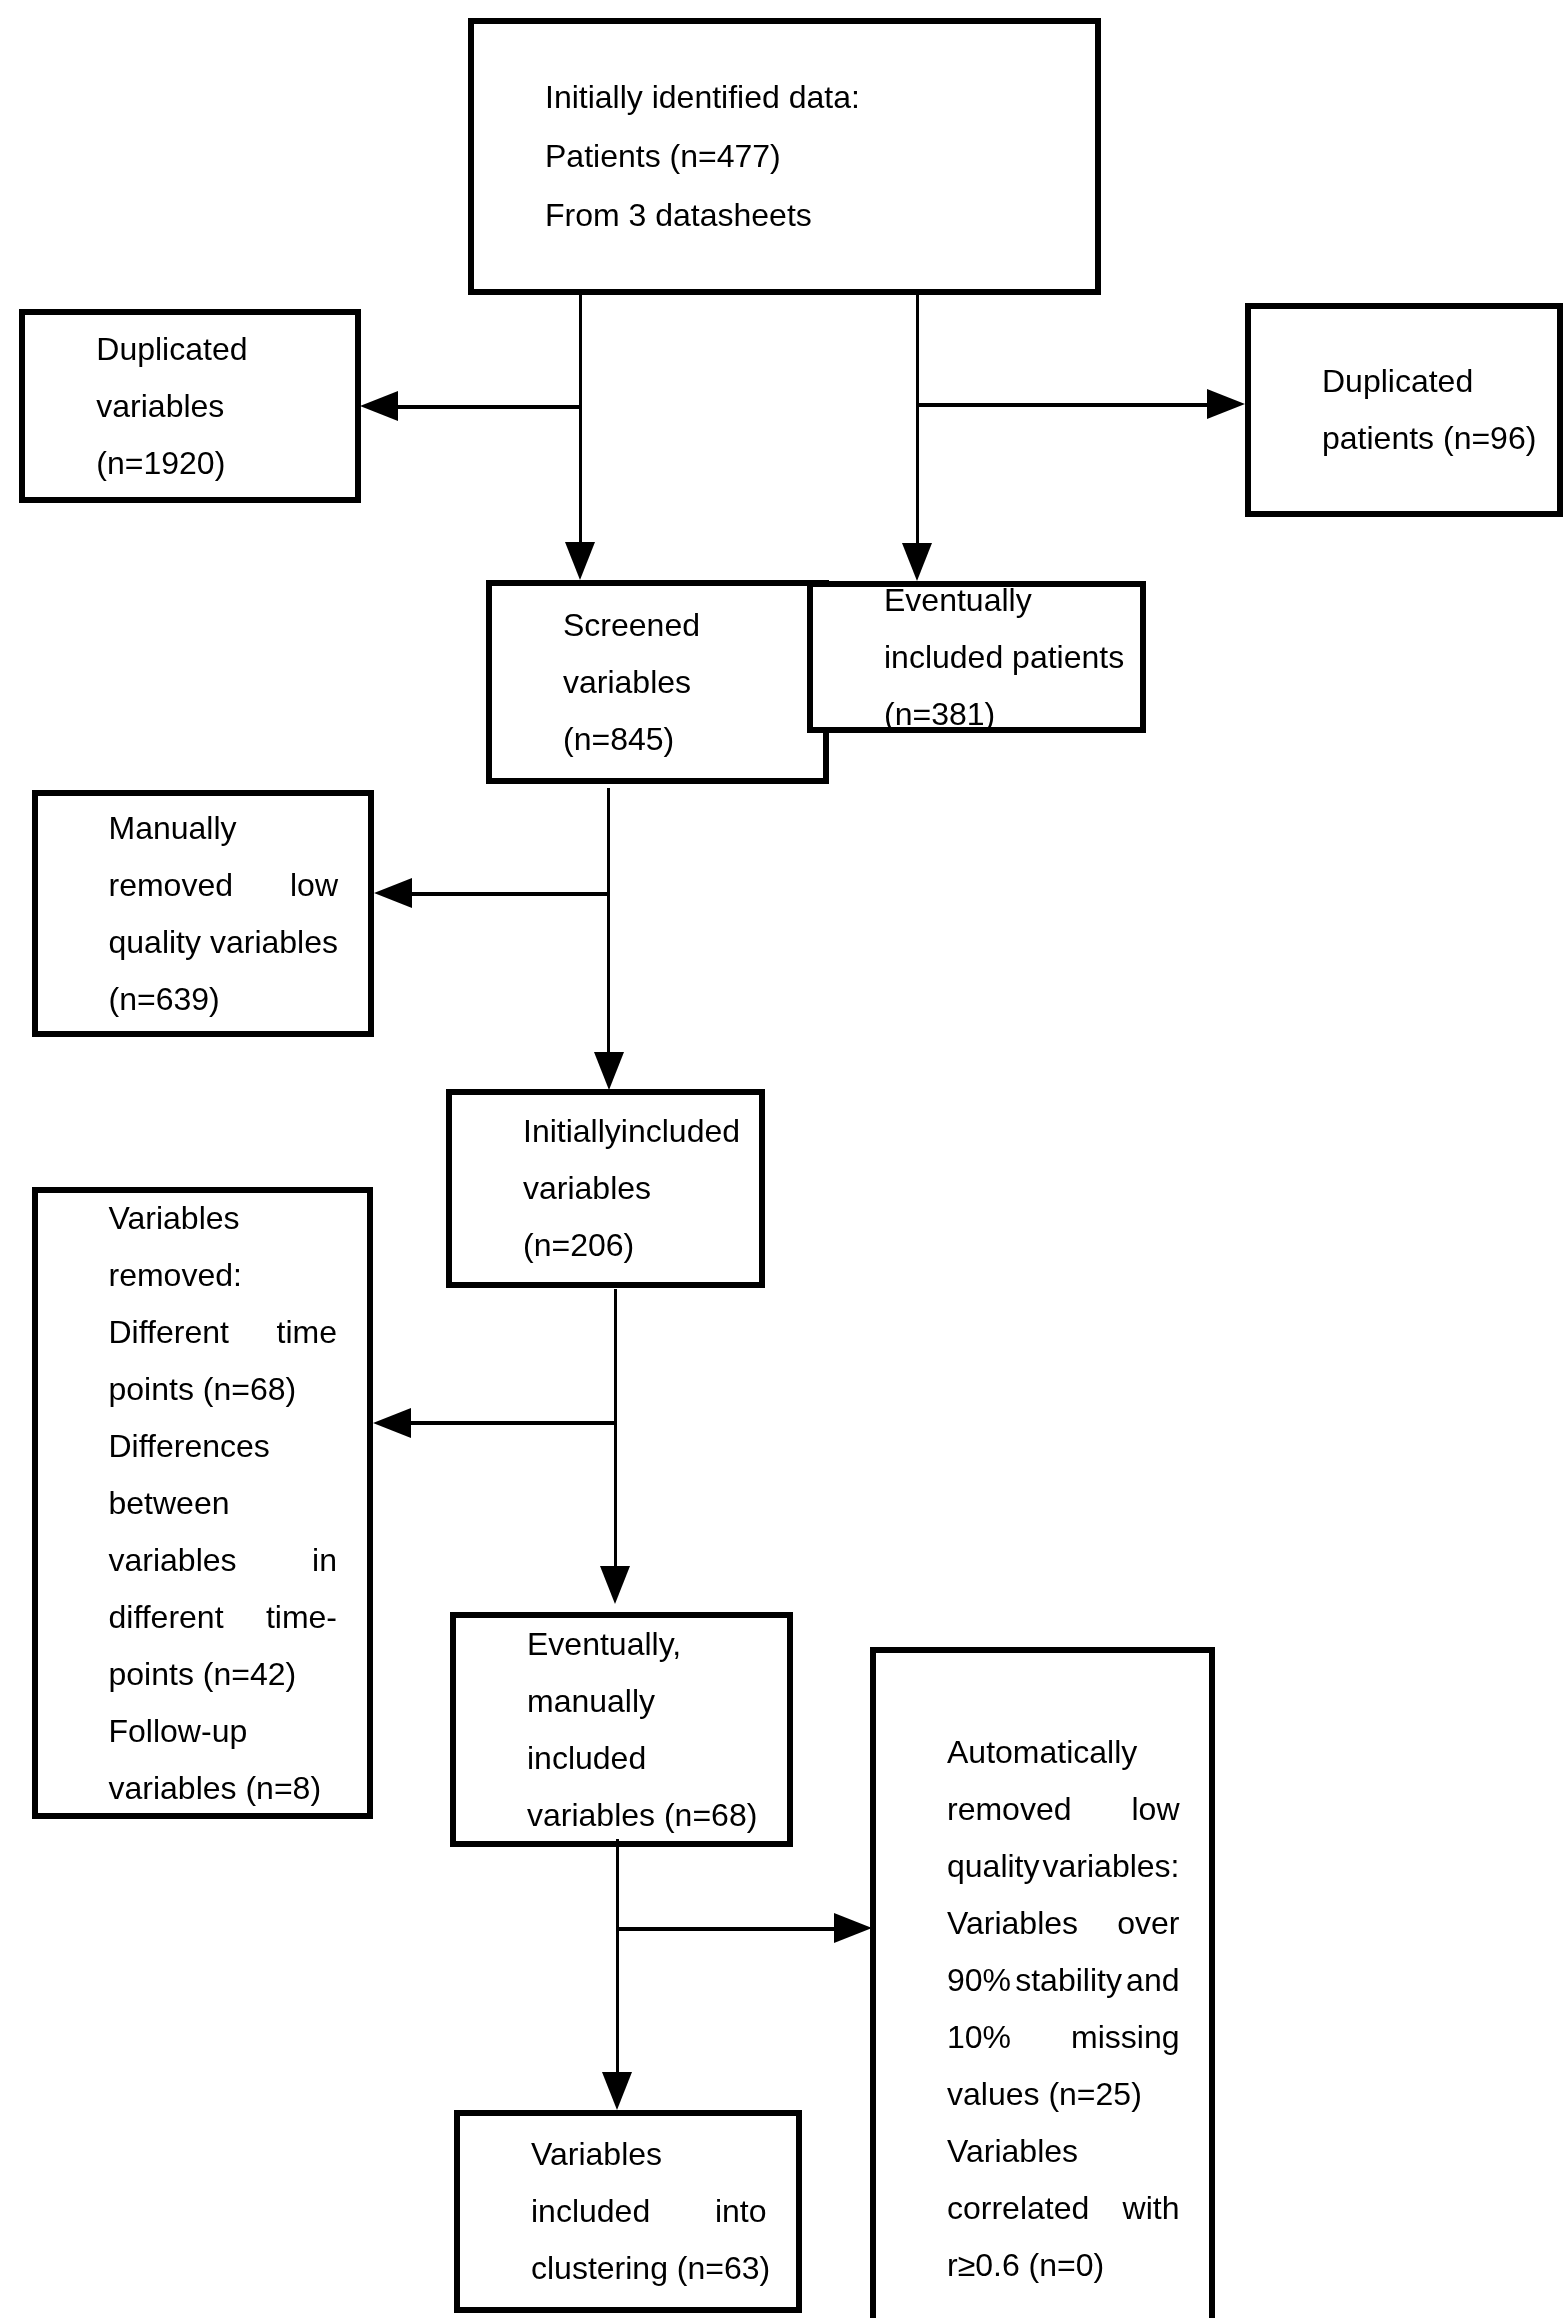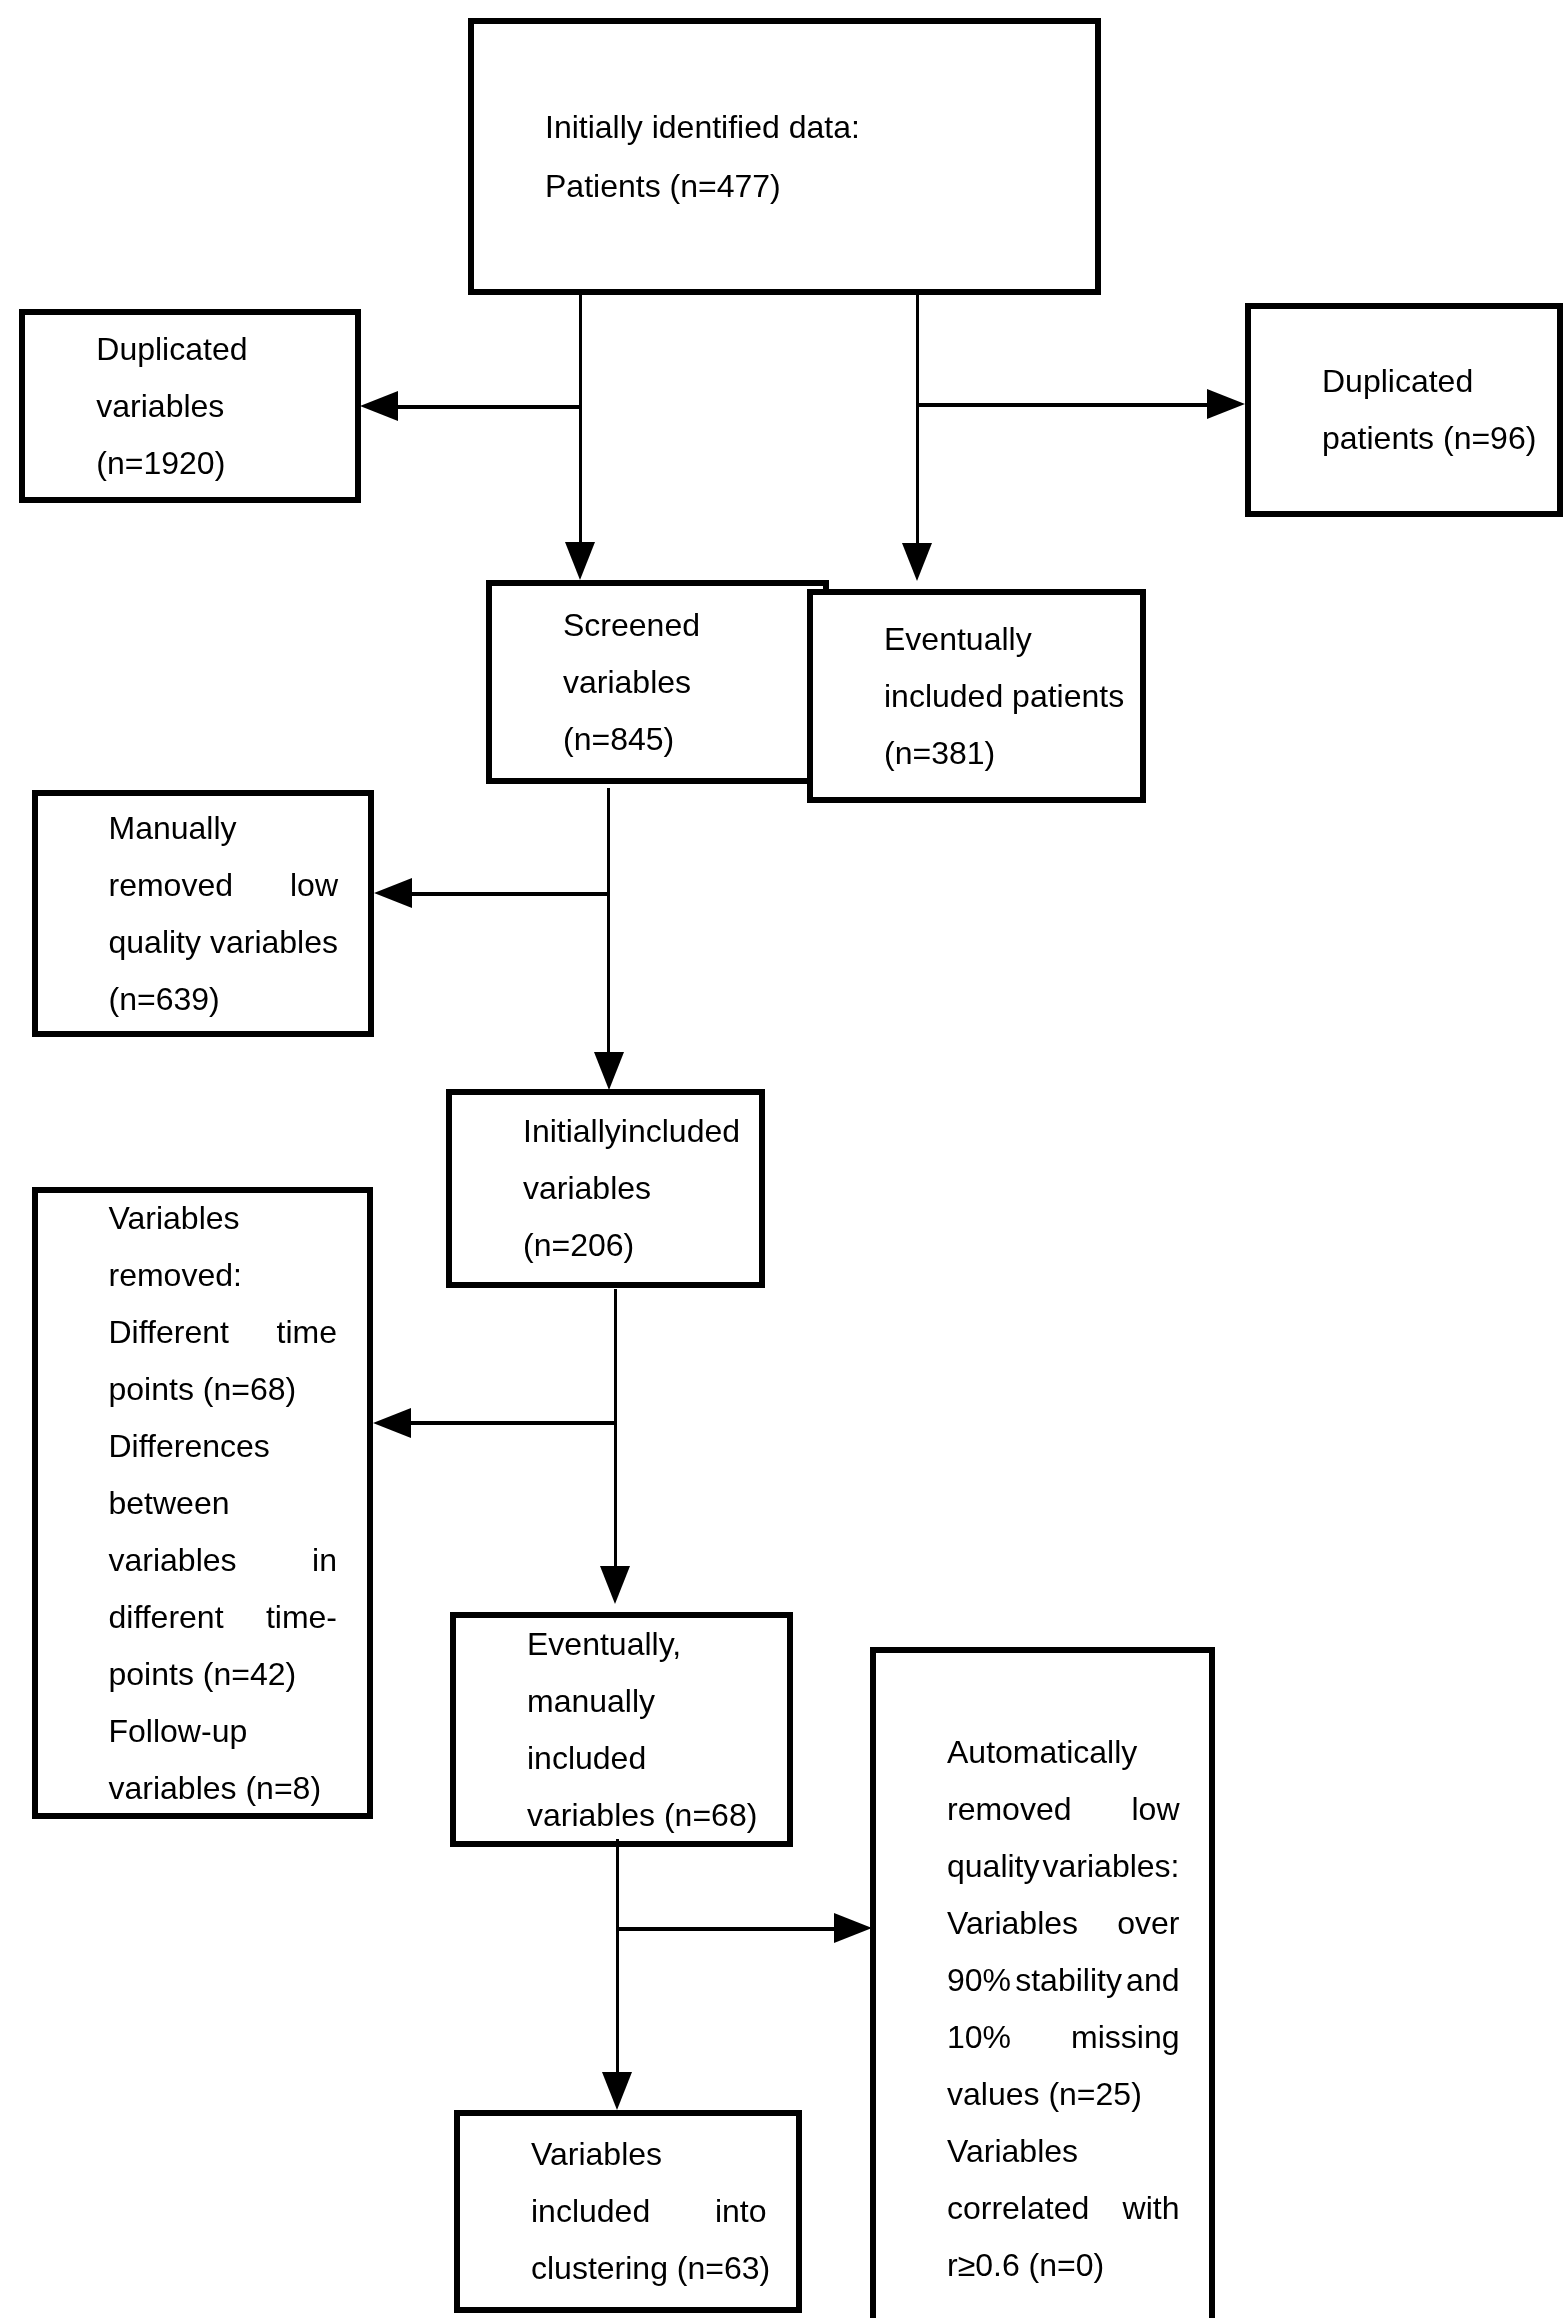--- a/index.html
+++ b/index.html
@@ -44,40 +44,41 @@
   }
 </style>
 </head>
 <body>
 
 <div id="canvas">
 
   <div class="box" style="left:468px; top:18px; width:633px; height:277px; line-height:59px;">
       <div class="ln">Initially identified data:</div>
       <div class="ln">Patients (n=477)</div>
+      <div class="ln">From 3 datasheets</div>
     </div>
 
   <div class="box" style="left:19.3px; top:309px; width:342px; height:194px;">
       <div class="ln">Duplicated</div>
       <div class="ln">variables</div>
       <div class="ln">(n=1920)</div>
     </div>
 
   <div class="box" style="left:1245px; top:303px; width:318px; height:214px;">
       <div class="ln">Duplicated</div>
       <div class="ln">patients (n=96)</div>
     </div>
 
   <div class="box" style="left:441px; top:580px; width:343px; height:204px;margin-left:45px;">
       <div class="ln">Screened</div>
       <div class="ln">variables</div>
       <div class="ln">(n=845)</div>
     </div>
 
-  <div class="box" style="left:807px; top:581px; width:339px; height:214px;margin-top:8px;">
+  <div class="box" style="left:807px; top:581px; width:339px; height:152px;">
       <div class="ln">Eventually</div>
       <div class="ln">included patients</div>
       <div class="ln">(n=381)</div>
     </div>
 
   <div class="box" style="left:31.5px; top:790px; width:342px; height:247px;">
       <div class="ln">Manually</div>
       <div class="ln j">
         <span>removed</span>
         <span>low</span>

